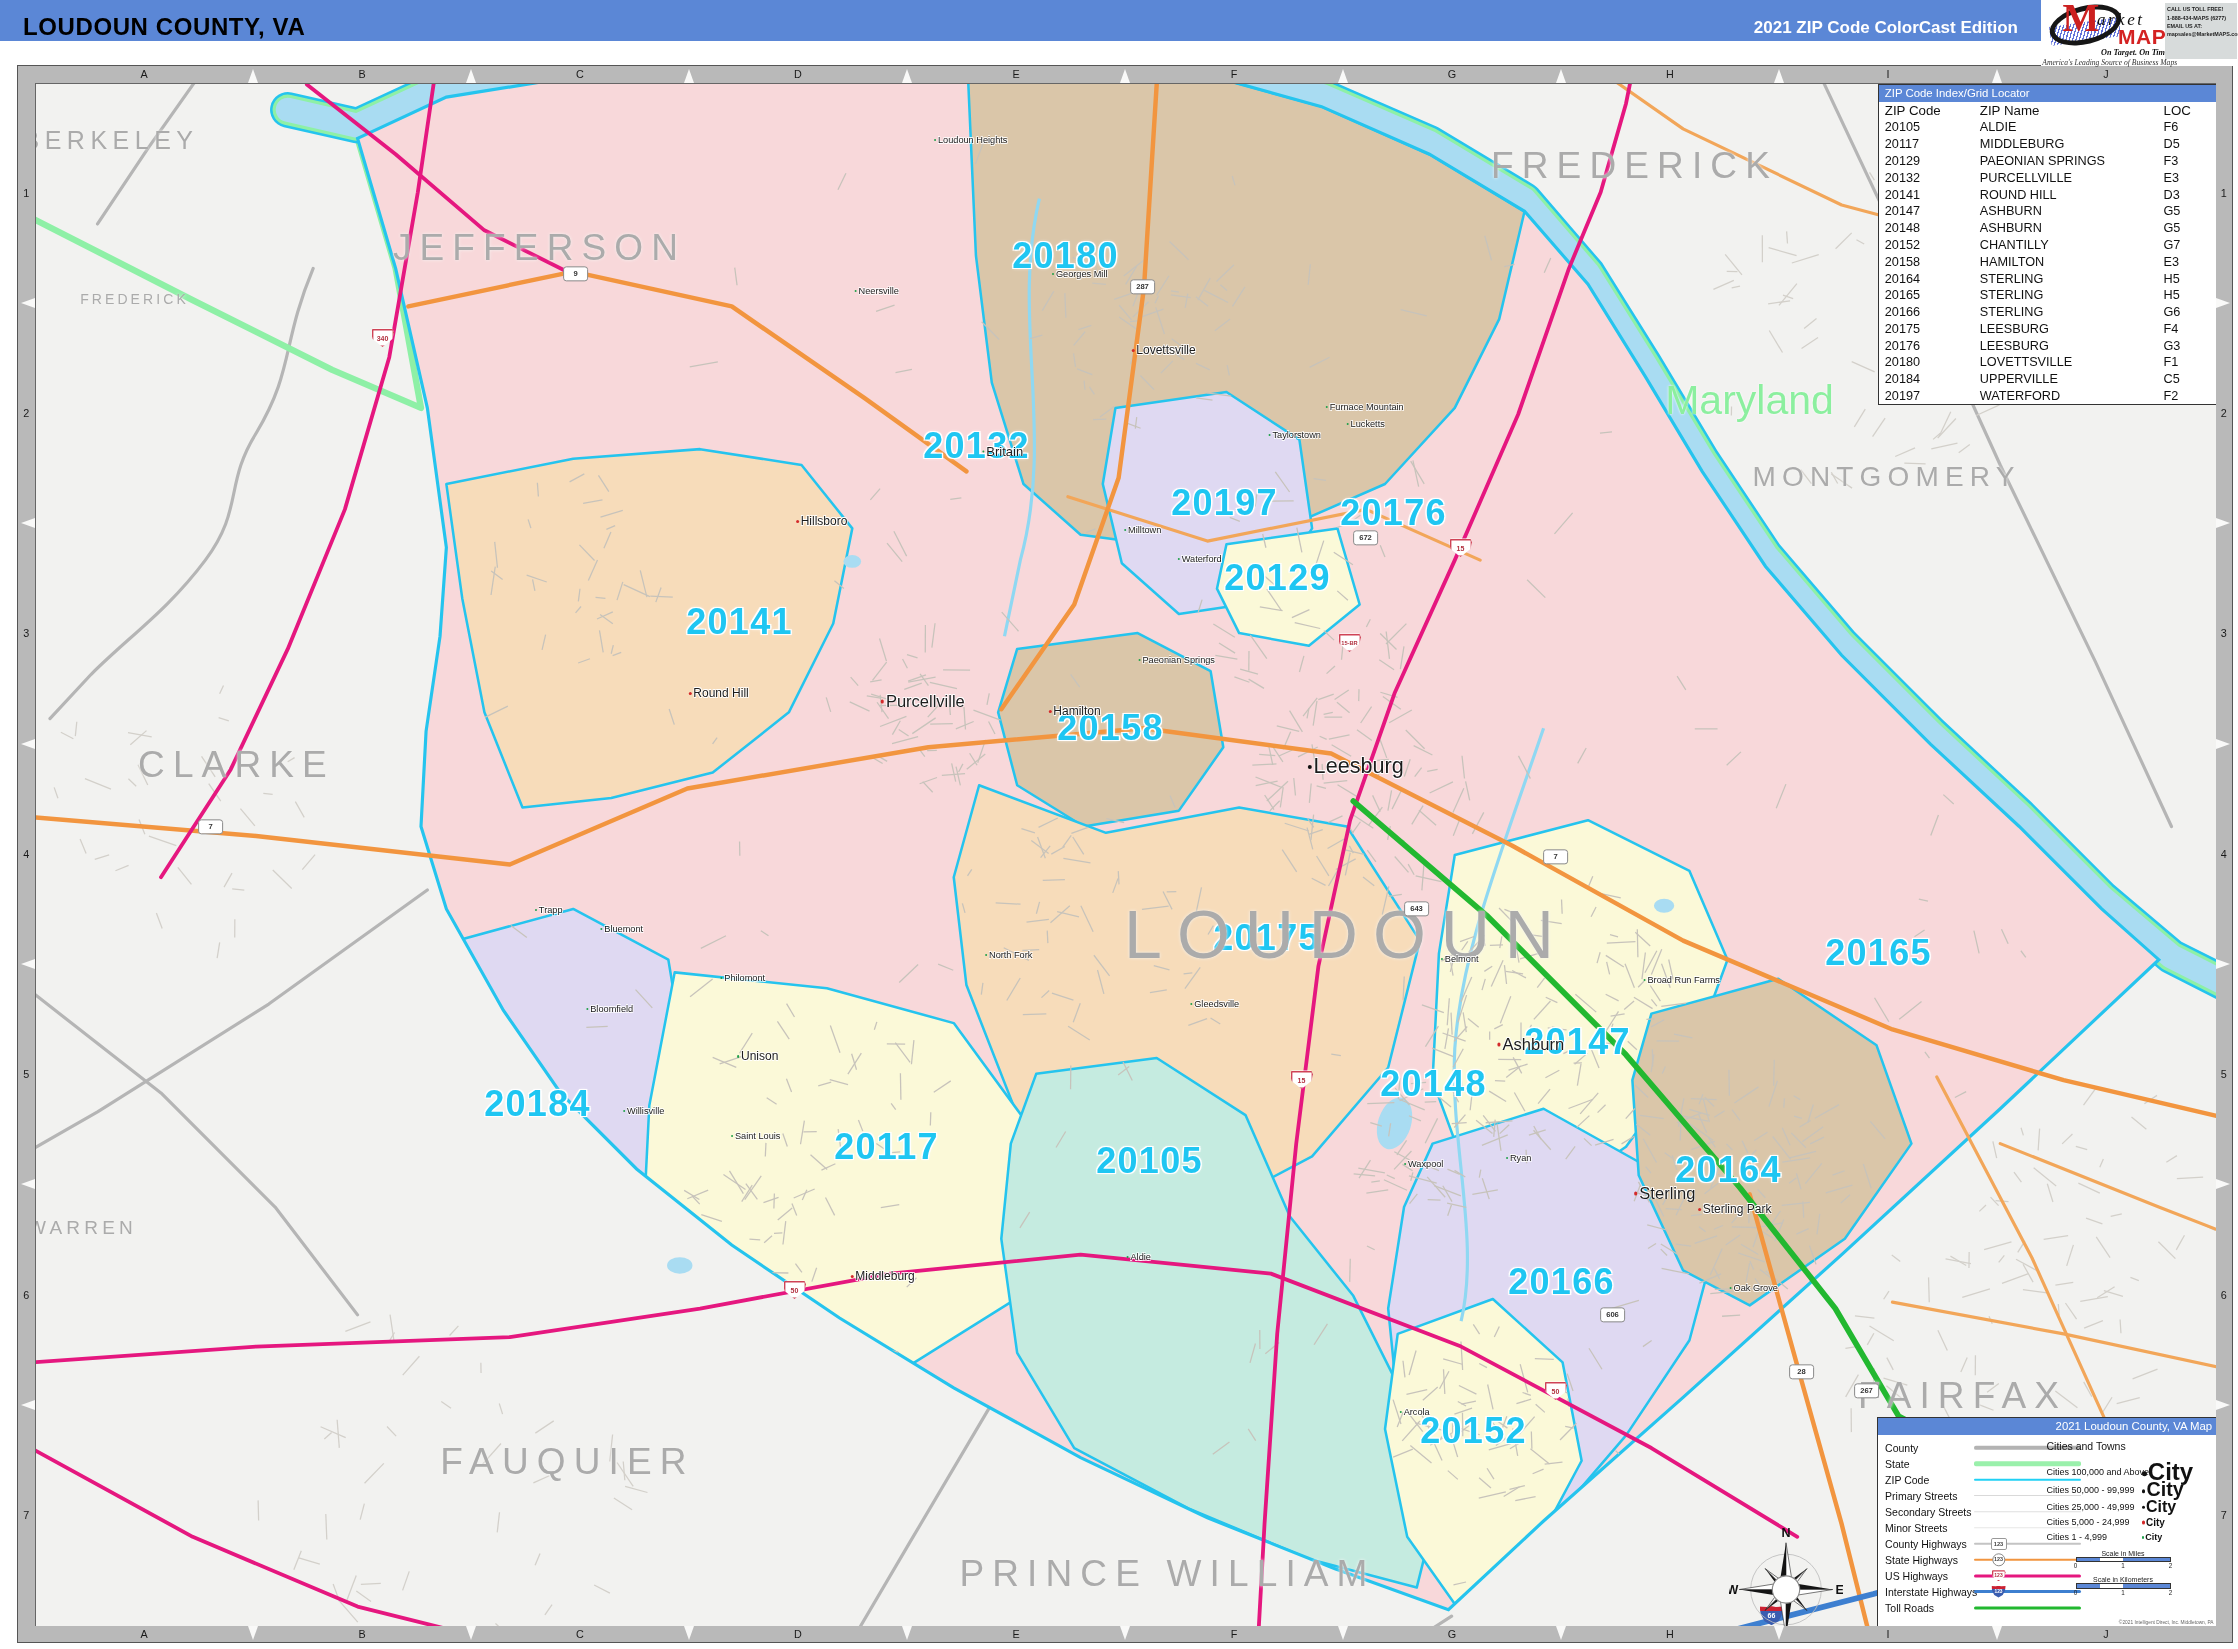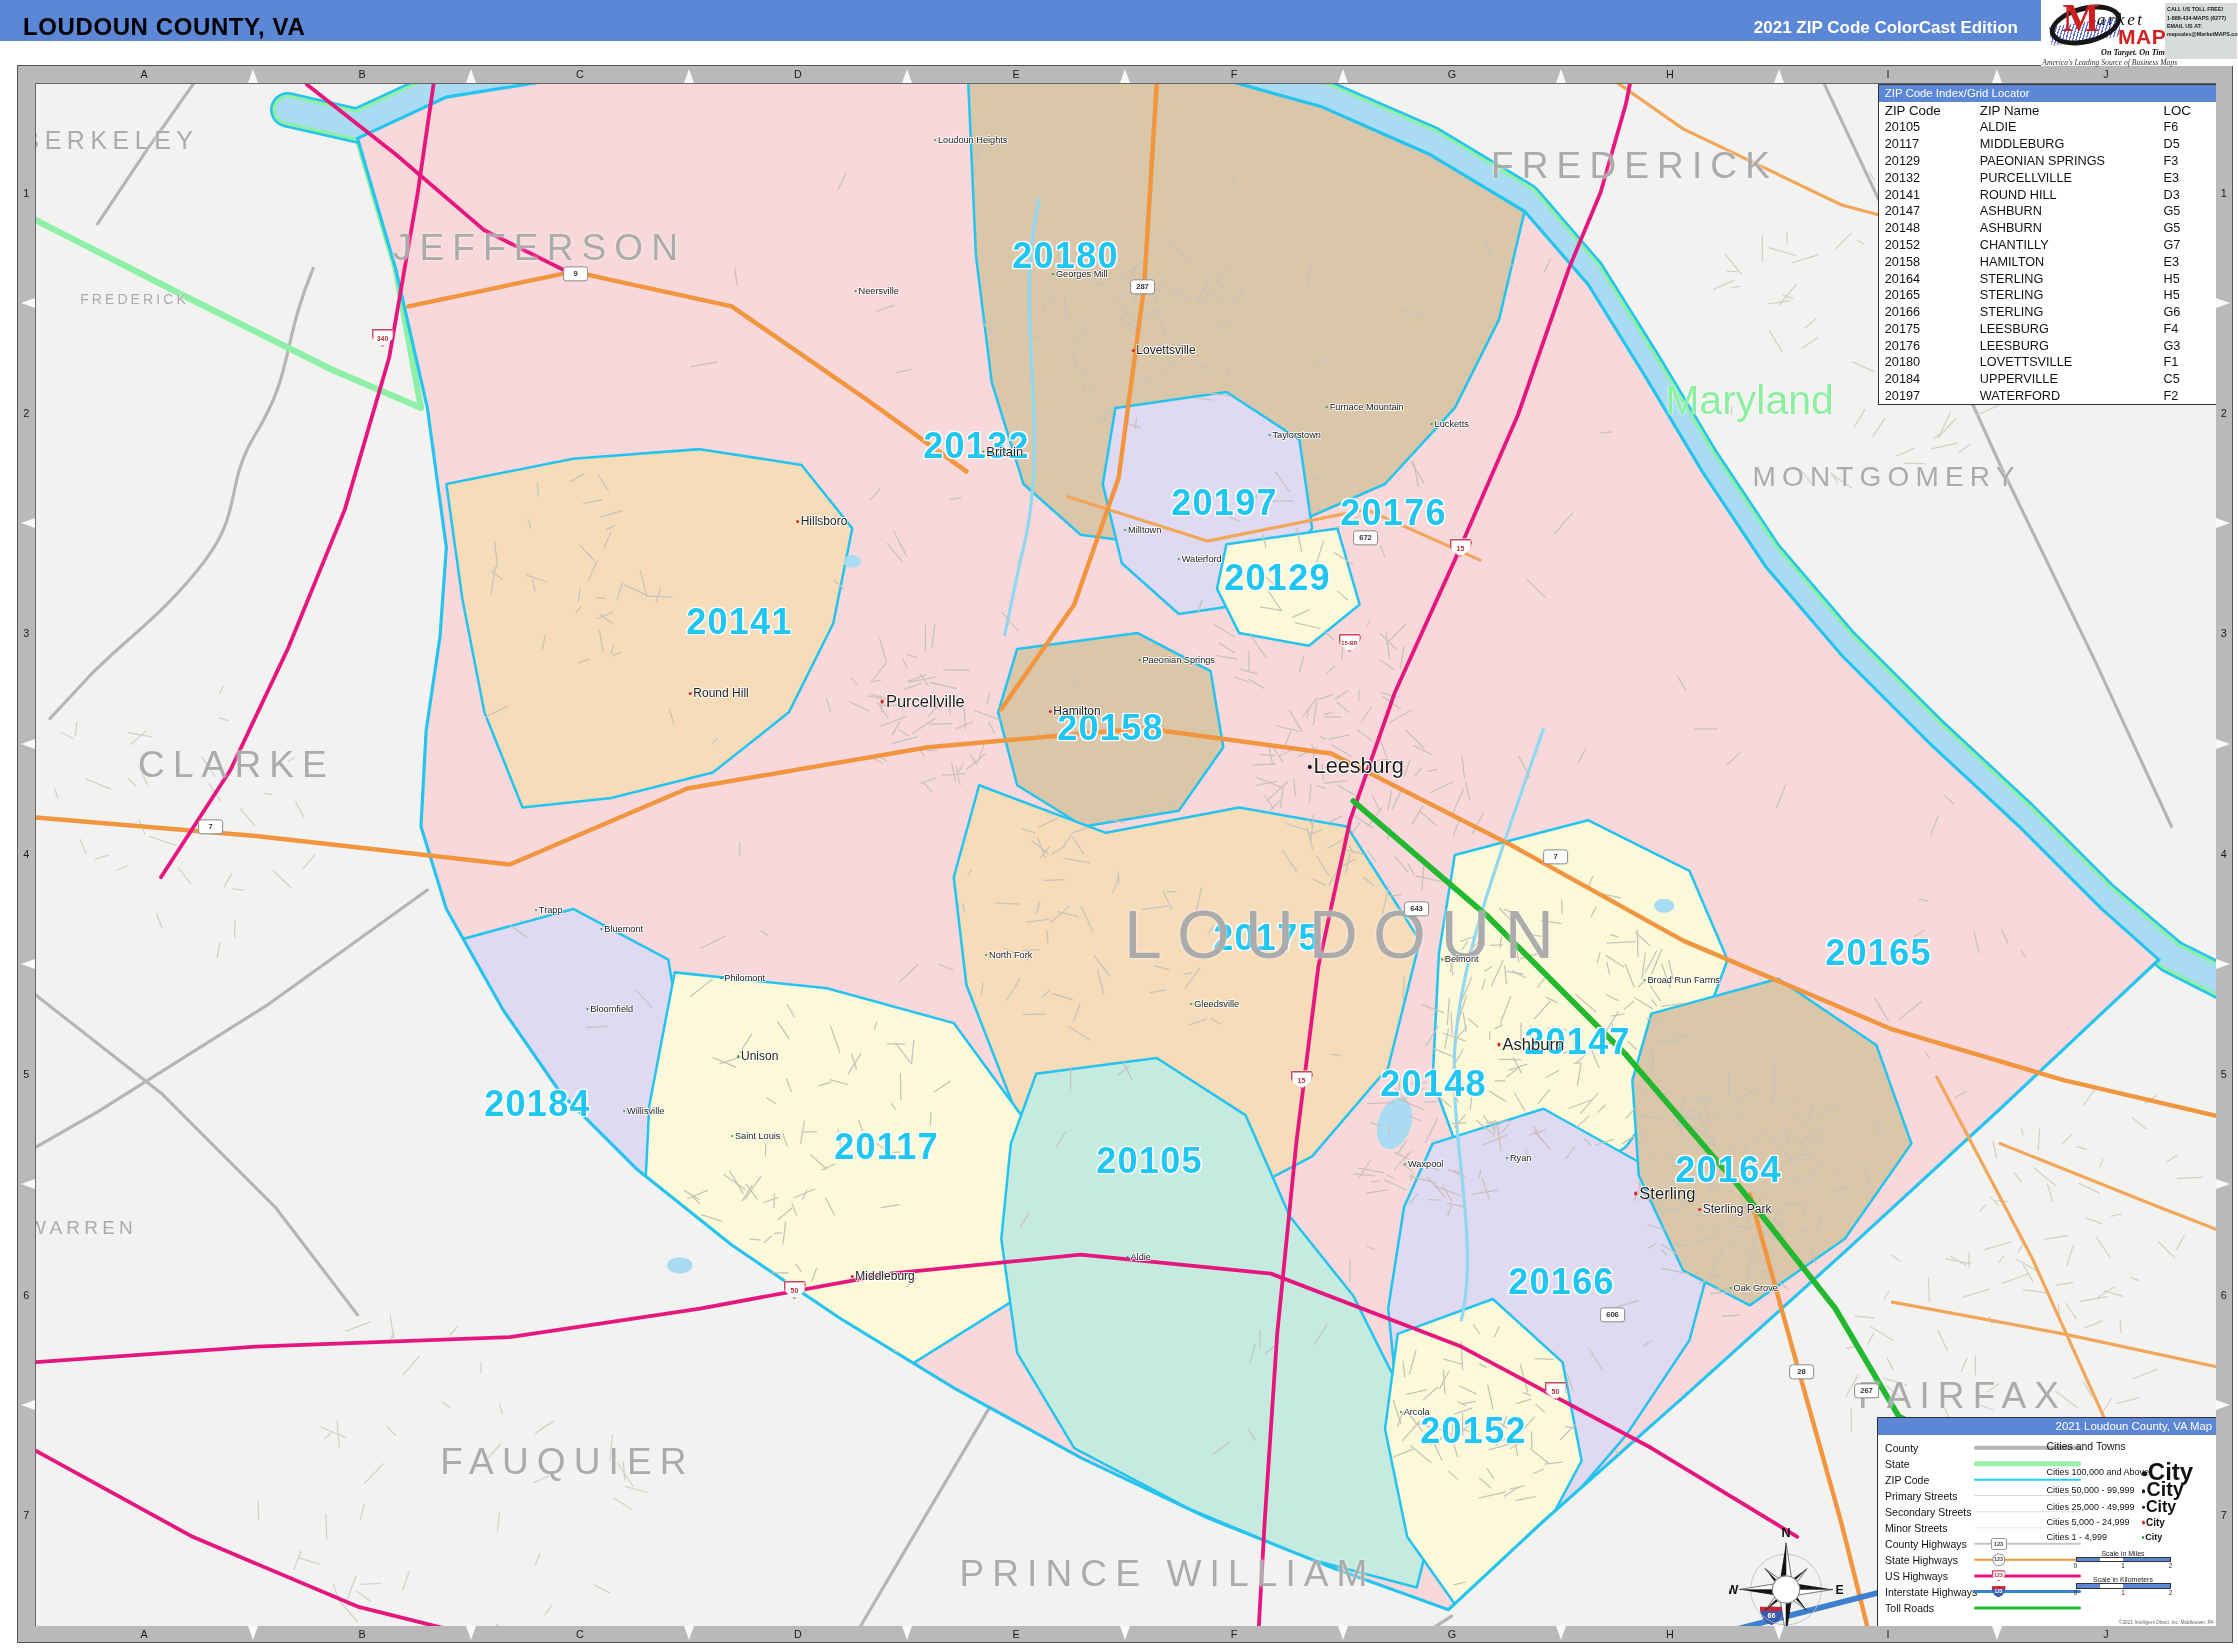--- a/index.html
+++ b/index.html
@@ -1568,21 +1568,21 @@
         <div class="town" style="left: 1073px; top: 709px; font-size: 12px;"><span class="dot" style="width: 3.2px; height: 3.2px; background: rgb(212, 42, 42);"></span>Hamilton</div>
         <div class="town" style="left: 820px; top: 519px; font-size: 12px;"><span class="dot" style="width: 3.2px; height: 3.2px; background: rgb(212, 42, 42);"></span>Hillsboro</div>
         <div class="town" style="left: 1078px; top: 272px; font-size: 9.2px;"><span class="dot" style="width: 2.5px; height: 2.5px; background: rgb(31, 160, 74);"></span>Georges Mill</div>
         <div class="town" style="left: 1293px; top: 433px; font-size: 9.2px;"><span class="dot" style="width: 2.5px; height: 2.5px; background: rgb(31, 160, 74);"></span>Taylorstown</div>
         <div class="town" style="left: 1363px; top: 405px; font-size: 9.2px;"><span class="dot" style="width: 2.5px; height: 2.5px; background: rgb(31, 160, 74);"></span>Furnace Mountain</div>
         <div class="town" style="left: 969px; top: 138px; font-size: 9.2px;"><span class="dot" style="width: 2.5px; height: 2.5px; background: rgb(31, 160, 74);"></span>Loudoun Heights</div>
         <div class="town" style="left: 1001px; top: 449px; font-size: 13px;"><span class="dot" style="width: 2.5px; height: 2.5px; background: rgb(31, 160, 74);"></span>Britain</div>
         <div class="town" style="left: 1141px; top: 528px; font-size: 9.2px;"><span class="dot" style="width: 2.5px; height: 2.5px; background: rgb(31, 160, 74);"></span>Milltown</div>
         <div class="town" style="left: 1198px; top: 557px; font-size: 9.2px;"><span class="dot" style="width: 2.5px; height: 2.5px; background: rgb(31, 160, 74);"></span>Waterford</div>
         <div class="town" style="left: 1175px; top: 658px; font-size: 9.2px;"><span class="dot" style="width: 2.5px; height: 2.5px; background: rgb(31, 160, 74);"></span>Paeonian Springs</div>
-        <div class="town" style="left: 1448px; top: 422px; font-size: 9.2px;"><span class="dot" style="width: 2.5px; height: 2.5px; background: rgb(31, 160, 74);"></span>Lucketts</div>
+        <div class="town" style="left: 1364px; top: 422px; font-size: 9.2px;"><span class="dot" style="width: 2.5px; height: 2.5px; background: rgb(31, 160, 74);"></span>Lucketts</div>
         <div class="town" style="left: 875px; top: 289px; font-size: 9.2px;"><span class="dot" style="width: 2.5px; height: 2.5px; background: rgb(31, 160, 74);"></span>Neersville</div>
         <div class="town" style="left: 1007px; top: 953px; font-size: 9.2px;"><span class="dot" style="width: 2.5px; height: 2.5px; background: rgb(31, 160, 74);"></span>North Fork</div>
         <div class="town" style="left: 1213px; top: 1002px; font-size: 9.2px;"><span class="dot" style="width: 2.5px; height: 2.5px; background: rgb(31, 160, 74);"></span>Gleedsville</div>
         <div class="town" style="left: 1458px; top: 957px; font-size: 9.2px;"><span class="dot" style="width: 2.5px; height: 2.5px; background: rgb(31, 160, 74);"></span>Belmont</div>
         <div class="town" style="left: 1517px; top: 1156px; font-size: 9.2px;"><span class="dot" style="width: 2.5px; height: 2.5px; background: rgb(31, 160, 74);"></span>Ryan</div>
         <div class="town" style="left: 1422px; top: 1162px; font-size: 9.2px;"><span class="dot" style="width: 2.5px; height: 2.5px; background: rgb(31, 160, 74);"></span>Waxpool</div>
         <div class="town" style="left: 1680px; top: 978px; font-size: 9.2px;"><span class="dot" style="width: 2.5px; height: 2.5px; background: rgb(31, 160, 74);"></span>Broad Run Farms</div>
         <div class="town" style="left: 1752px; top: 1286px; font-size: 9.2px;"><span class="dot" style="width: 2.5px; height: 2.5px; background: rgb(31, 160, 74);"></span>Oak Grove</div>
         <div class="town" style="left: 1413px; top: 1410px; font-size: 9.2px;"><span class="dot" style="width: 2.5px; height: 2.5px; background: rgb(31, 160, 74);"></span>Arcola</div>
         <div class="town" style="left: 620px; top: 927px; font-size: 9.2px;"><span class="dot" style="width: 2.5px; height: 2.5px; background: rgb(31, 160, 74);"></span>Bluemont</div>

